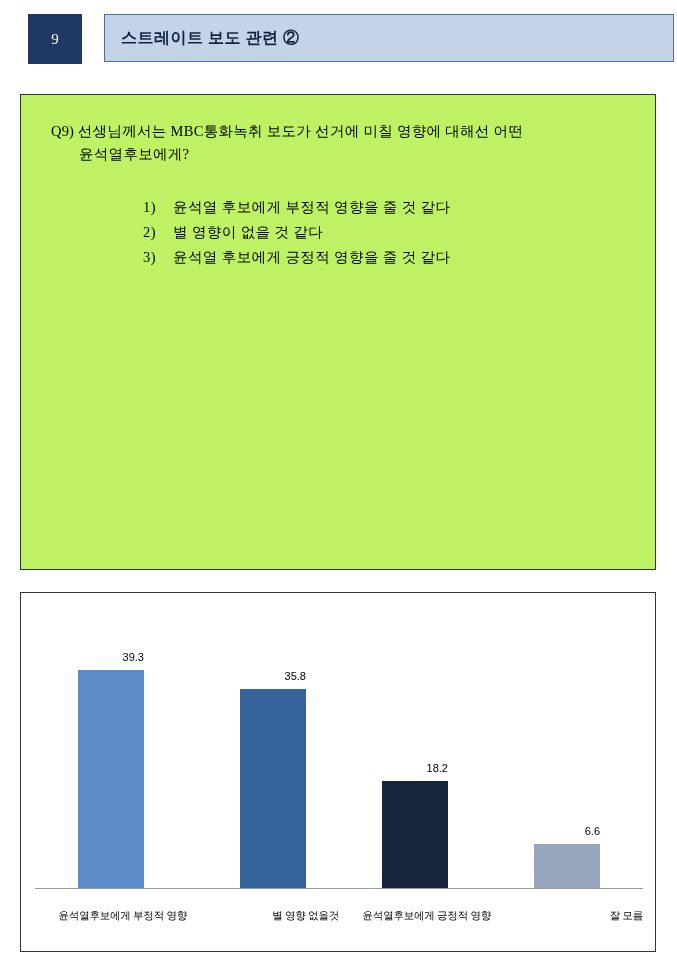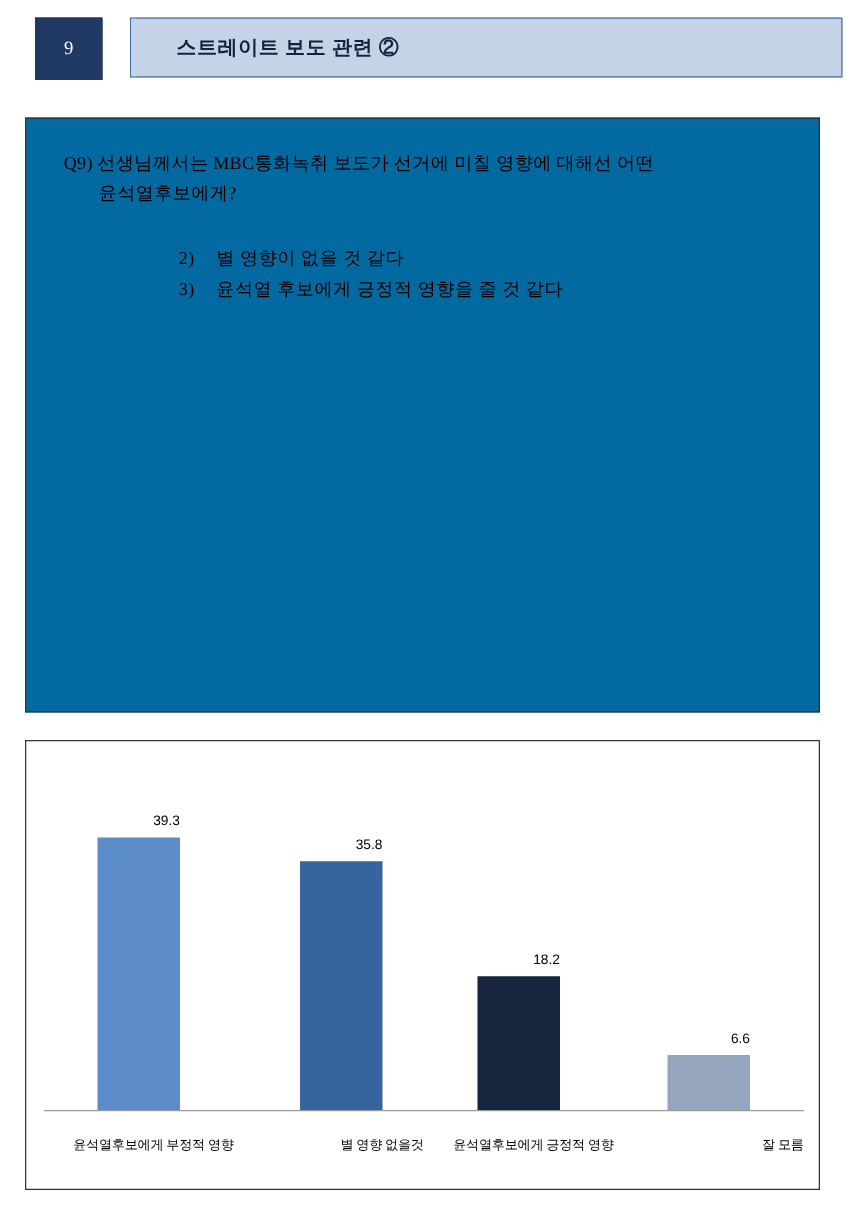--- a/index.html
+++ b/index.html
@@ -52,37 +52,37 @@
     box-sizing: border-box;
     display: flex;
     align-items: center;
   }
   .header-title-box .bar {
     width: 4px;
     height: 46px;
     background: #c5d3e8;
   }
   .header-title-box span {
-    margin-left: 32px;
+    margin-left: 12px;
     font-size: 16px;
     font-weight: bold;
     letter-spacing: 0.5px;
     color: #10233f;
   }
 
   
   .question-panel {
     position: absolute;
     left: 20px;
     top: 94px;
     width: 636px;
     height: 476px;
     border: 1px solid #333333;
     box-sizing: border-box;
-    background: #0369a1;
+    background: #bef264;
   }
   .q-text {
     position: absolute;
     left: 30px;
     top: 22px;
     width: 580px;
     font-size: 14.5px;
     line-height: 28px;
   }
   .q-label {
@@ -202,20 +202,24 @@
 
 <div class="question-panel">
   <div class="q-text">
     <span class="q-label">Q9)</span>
     <span class="q-body">선생님께서는 MBC통화녹취 보도가 선거에 미칠 영향에 대해선 어떤</span>
   </div>
   <div class="q-line2">윤석열후보에게?</div>
 
   <div class="options">
     <div class="option-row">
+      <span class="option-num">1)</span>
+      <span>윤석열 후보에게 부정적 영향을 줄 것 같다</span>
+    </div>
+    <div class="option-row">
       <span class="option-num">2)</span>
       <span>별 영향이 없을 것 같다</span>
     </div>
     <div class="option-row">
       <span class="option-num">3)</span>
       <span>윤석열 후보에게 긍정적 영향을 줄 것 같다</span>
     </div>
   </div>
 </div>
 

